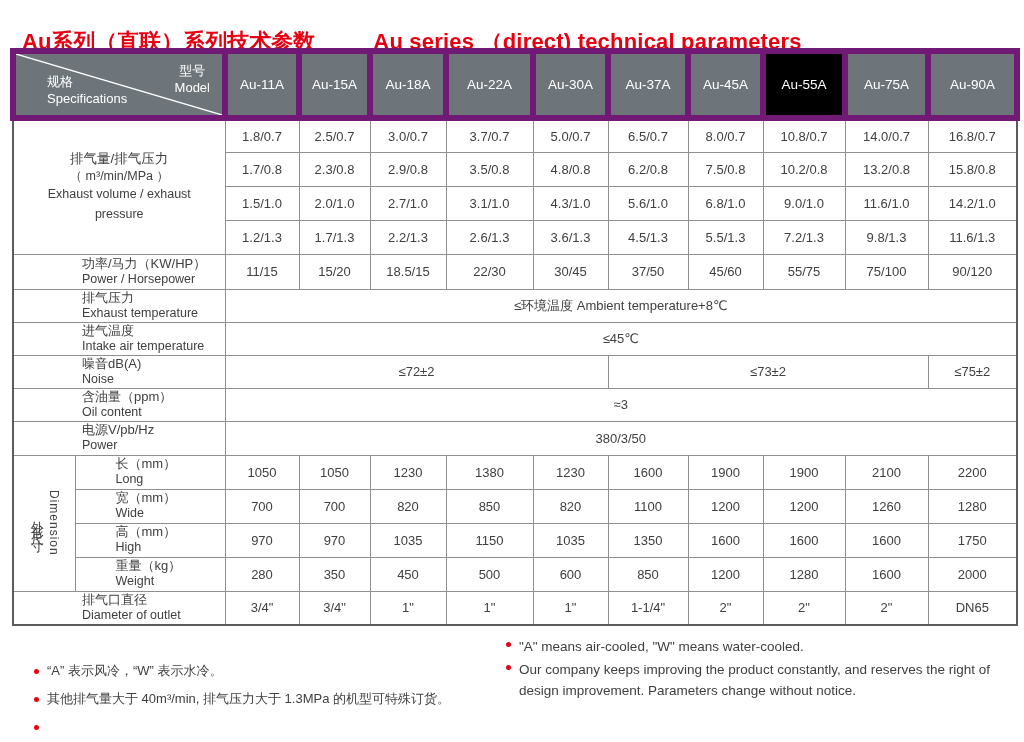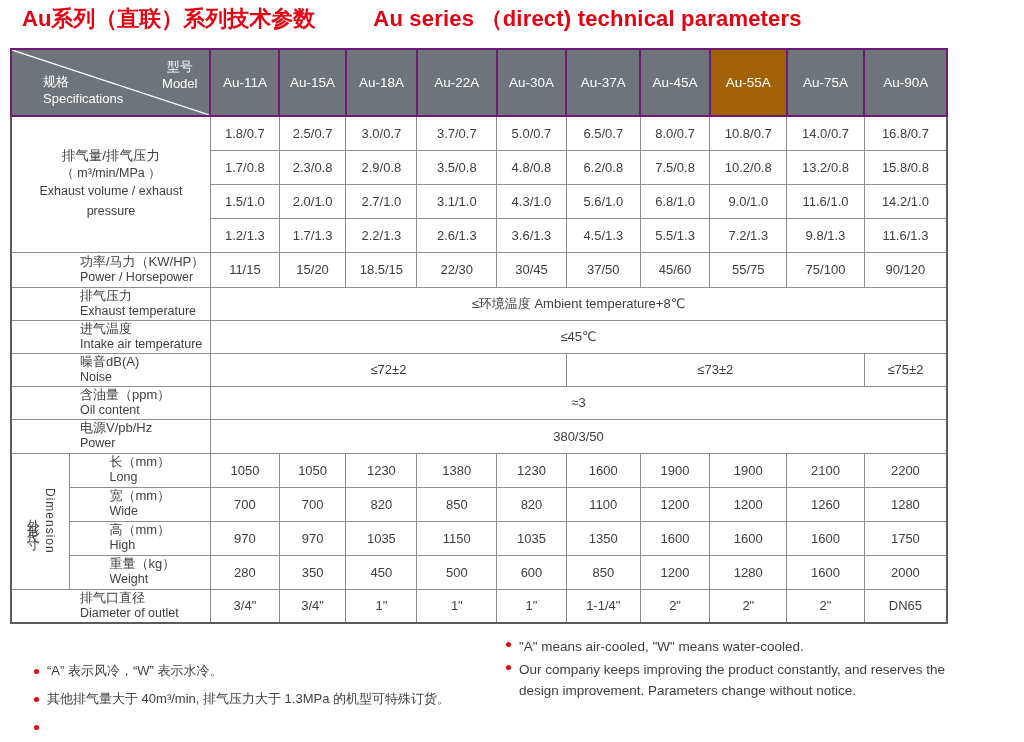--- a/index.html
+++ b/index.html
@@ -2,36 +2,36 @@
 <html><head>
 <meta charset="utf-8">
 <style>
   * { box-sizing: border-box; }
   html, body { margin: 0; padding: 0; background: #ffffff; }
   body {
     width: 1024px; height: 742px;
     font-family: "Liberation Sans", "DejaVu Sans", sans-serif;
     color: #3f3f3f;
   }
-  .page { position: relative; width: 948px; height: 742px; overflow: hidden; background: #fff; }
+  .page { position: relative; width: 1024px; height: 742px; overflow: hidden; background: #fff; }
 
   
   .title { position: absolute; top: 4px; left: 22px; display: flex; gap: 58px; align-items: baseline; }
   .title .zh-t { font-size: 22px; font-weight: 700; }
   .title .en-t { font-size: 22px; font-weight: 700; letter-spacing: 0.2px; }
 
   
   table.spec {
     position: absolute; top: 48px; left: 10px;
     border-collapse: collapse; table-layout: fixed;
     border: 2px solid #5a5c5e;
   }
   thead th {
     background: #6d757a; color: #ffffff; font-weight: 400;
-    font-size: 13.5px; border: 2px solid #701a75; text-align: center;
+    font-size: 13.5px; border: 6px solid #701a75; text-align: center;
     height: 67px; padding: 0;
   }
   th.corner { position: relative; }
   th.corner svg.diag { position: absolute; left: 0; top: 0; width: 100%; height: 100%; display: block; }
   .corner-model { position: absolute; top: 9px; right: 12px; text-align: center; line-height: 1.3; font-size: 13px; }
   .corner-spec  { position: absolute; bottom: 7px; left: 31px; text-align: left; line-height: 1.3; font-size: 13px; }
 
   tbody td {
     border: 1px solid #8f8f8f; font-size: 13px; color: #404040;
     text-align: center; padding: 0 2px; background: #fff;
@@ -62,21 +62,21 @@
   .notes-en .note { margin-bottom: 2px; font-size: 13.5px; line-height: 1.57; }
   .bullet { flex: none; width: 5px; height: 5px; border-radius: 50%; margin-top: 6px; }
 </style>
 </head>
 <body>
 
 <div class="page">
 
   <div class="title">
     <span class="zh-t" style="color: rgb(230, 0, 18);">Au系列（直联）系列技术参数</span>
-    <span class="en-t" style="color: rgb(230, 0, 18);">Au series （direct) technical parameters</span>
+    <span class="en-t" style="color: rgb(230, 0, 18); margin-top: 23px;">Au series （direct) technical parameters</span>
   </div>
 
   <table class="spec">
     <colgroup>
       <col style="width:62px">
         <col style="width:150px">
       <col style="width:74px">
         <col style="width:71px">
         <col style="width:76px">
         <col style="width:87px">
@@ -102,21 +102,21 @@
             <div>Specifications</div>
           </div>
         </th>
       <th style="background: rgb(109, 117, 122);">Au-11A</th>
           <th style="background: rgb(109, 117, 122);">Au-15A</th>
           <th style="background: rgb(109, 117, 122);">Au-18A</th>
           <th style="background: rgb(109, 117, 122);">Au-22A</th>
           <th style="background: rgb(109, 117, 122);">Au-30A</th>
           <th style="background: rgb(109, 117, 122);">Au-37A</th>
           <th style="background: rgb(109, 117, 122);">Au-45A</th>
-          <th style="background: #a16207;">Au-55A</th>
+          <th style="background: #000000;">Au-55A</th>
           <th style="background: rgb(109, 117, 122);">Au-75A</th>
           <th style="background: rgb(109, 117, 122);">Au-90A</th>
         </tr>
     </thead>
     <tbody>
       <tr class="r34">
         <td class="exh-label" colspan="2" rowspan="4">
           <div class="zh">排气量/排气压力</div>
           <div class="unit">（ m³/min/MPa ）</div>
           <div class="en">Exhaust volume / exhaust pressure</div>

